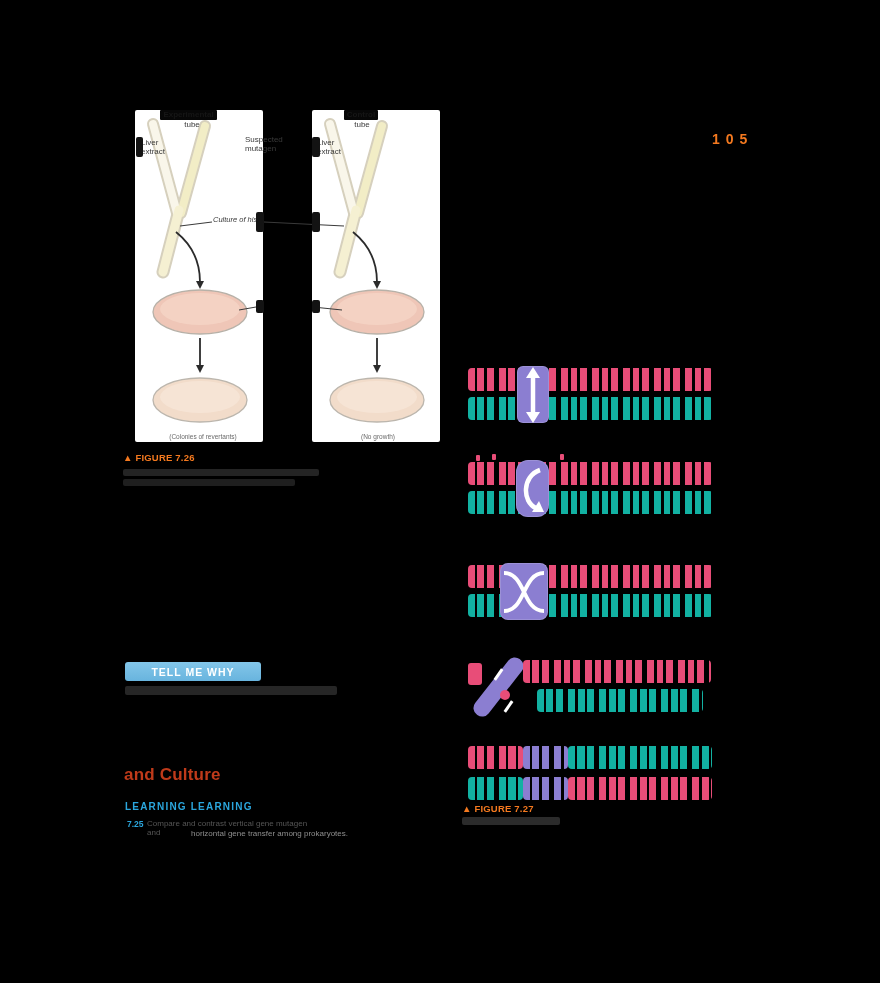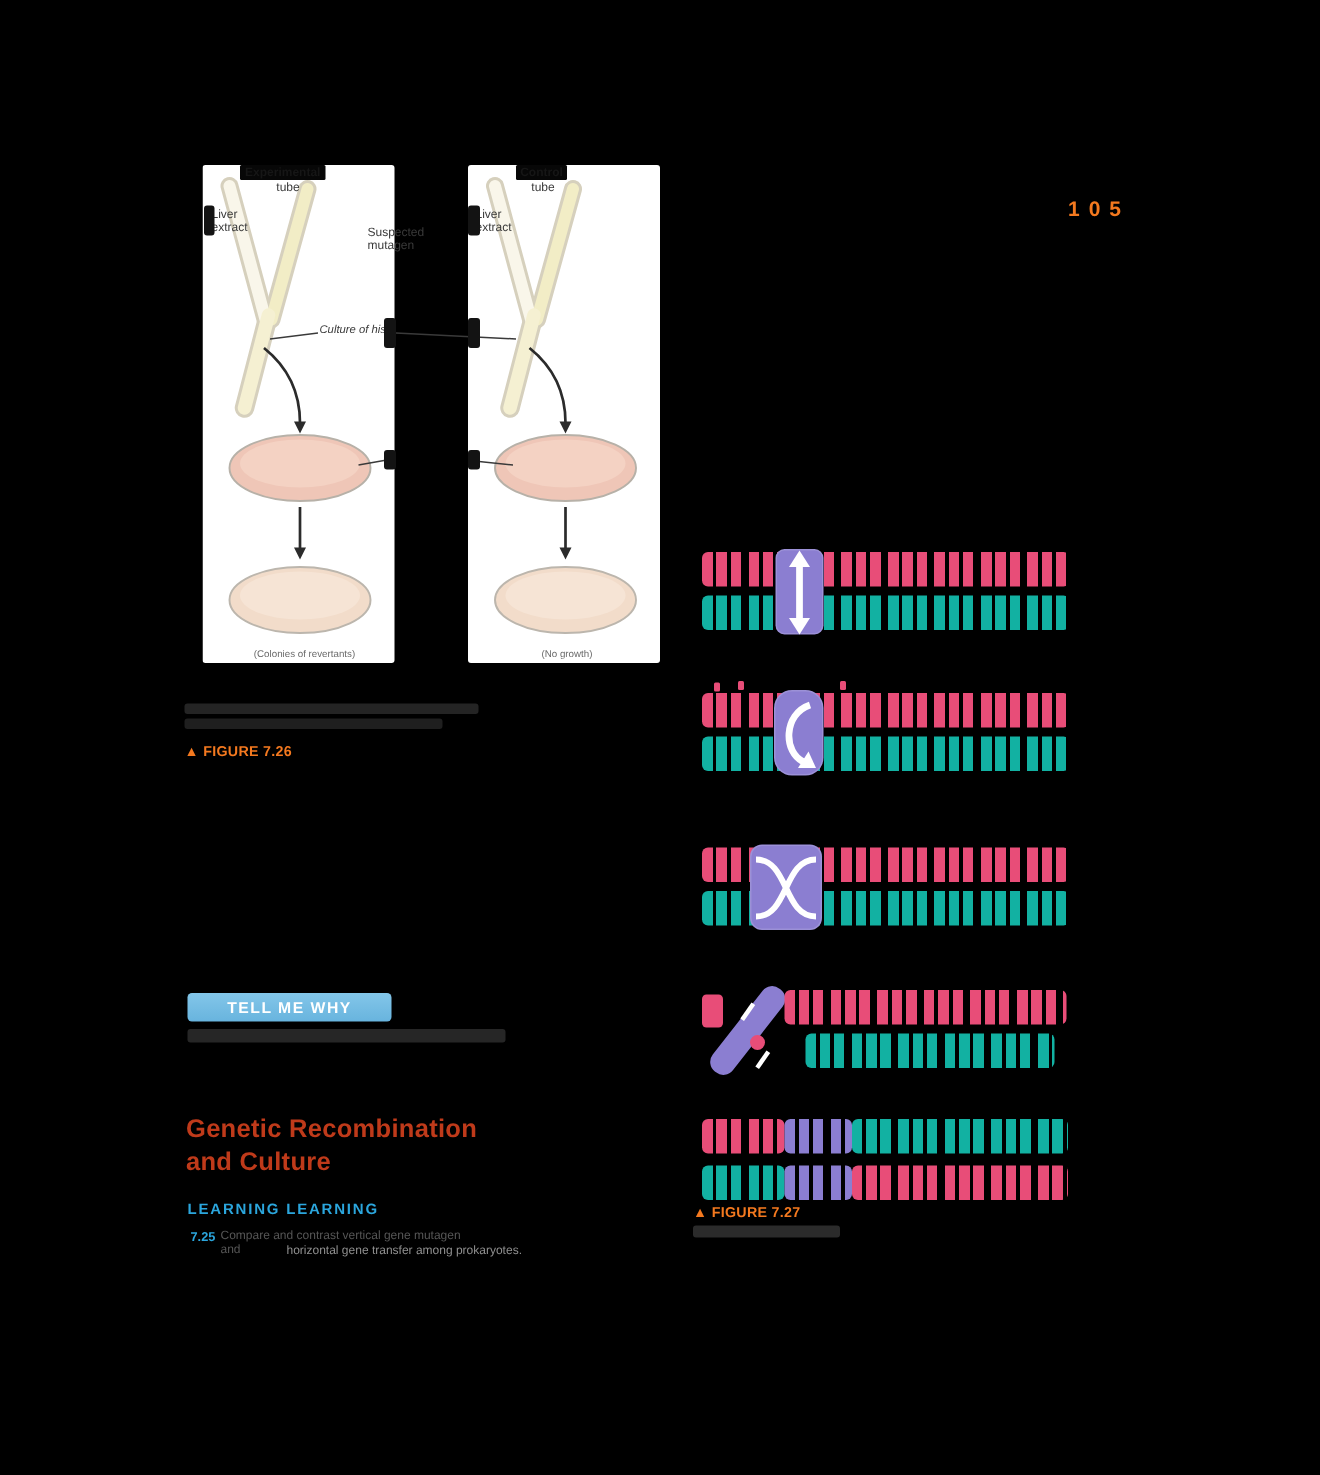--- a/index.html
+++ b/index.html
@@ -100,36 +100,36 @@
     </g>
   </svg>
 
   <div class="titlebar" style="left:160px;top:110px;width:57px;height:10px;">Experimental</div>
   <div class="abs figtext" style="left:172px;top:120px;width:40px;text-align:center;">tube</div>
 
   <div class="titlebar" style="left:344px;top:110px;width:34px;height:10px;">Control</div>
   <div class="abs figtext" style="left:342px;top:120px;width:40px;text-align:center;">tube</div>
 
   <div class="abs figtext" style="left:141px;top:138px;width:34px;">Liver extract</div>
-  <div class="abs figtext" style="left:205px;top:150px;width:50px;padding-left:40px;">Suspected mutagen</div>
+  <div class="abs figtext" style="left:205px;top:135px;width:50px;padding-left:40px;">Suspected mutagen</div>
   <div class="abs figtext" style="left:317px;top:138px;width:34px;">Liver extract</div>
 
   <div class="abs figtext" style="left:213px;top:216px;width:52px;font-size:7.5px;font-style:italic;">Culture of his–</div>
 
   <div class="abs smallcap" style="left:155px;top:433px;width:96px;">(Colonies of revertants)</div>
   <div class="abs smallcap" style="left:330px;top:433px;width:96px;">(No growth)</div>
 
   <div class="badge" style="left:136px;top:137px;width:7px;height:20px;"></div>
   <div class="badge" style="left:312px;top:137px;width:8px;height:20px;"></div>
   <div class="badge" style="left:256px;top:212px;width:8px;height:20px;"></div>
   <div class="badge" style="left:312px;top:212px;width:8px;height:20px;"></div>
   <div class="badge" style="left:256px;top:300px;width:8px;height:13px;"></div>
   <div class="badge" style="left:312px;top:300px;width:8px;height:13px;"></div>
 
-  <div class="abs figcap" style="left:123px;top:452px;margin-top:44px;">▲ FIGURE 7.26</div>
+  <div class="abs figcap" style="left:123px;top:452px;">▲ FIGURE 7.26</div>
   <div class="ghost" style="left:123px;top:469px;width:196px;height:7px;background:#242424;"></div>
   <div class="ghost" style="left:123px;top:479px;width:172px;height:7px;background:#1f1f1f;"></div>
 
   <div class="abs pagenum" style="left:712px;top:131px;">105</div>
 
   <div class="bar pinkbar" style="left:468px;top:368px;width:245px;"></div>
   <div class="bar tealbar" style="left:468px;top:397px;width:245px;"></div>
   <div class="homolog" style="left:517px;top:366px;width:32px;height:57px;border-radius:6px;"></div>
   <svg class="abs" style="left:515px;top:364px;" width="36" height="62" viewBox="0 0 36 62">
     <line x1="18" y1="12" x2="18" y2="50" stroke="#fff" stroke-width="4.5"></line>
@@ -170,21 +170,20 @@
   <div class="bar tealbar" style="left:468px;top:777px;width:55px;"></div>
   <div class="bar purplebar" style="left:523px;top:777px;width:45px;"></div>
   <div class="bar pinkbar" style="left:568px;top:777px;width:144px;"></div>
 
   <div class="abs figcap" style="left:462px;top:803px;">▲ FIGURE 7.27</div>
   <div class="ghost" style="left:462px;top:817px;width:98px;height:8px;background:#2b2b2b;"></div>
 
   <div class="tellwhy" style="left:125px;top:662px;width:136px;height:19px;">TELL ME WHY</div>
   <div class="ghost" style="left:125px;top:686px;width:212px;height:9px;background:#262626;"></div>
 
-  <div class="abs rust" style="left:124px;top:744px;">Genetic Recombination</div>
   <div class="abs rust" style="left:124px;top:766px;">and Culture</div>
 
   <div class="abs lohead" style="left:125px;top:801px;">LEARNING LEARNING</div>
 
   <div class="abs lonum" style="left:127px;top:819px;">7.25</div>
   <div class="abs lotext1" style="left:147px;top:819px;width:175px;">Compare and contrast vertical gene mutagen and</div>
   <div class="abs lotext2" style="left:147px;top:829px;width:175px;padding-left:44px;">horizontal gene transfer among prokaryotes.</div>
 
 </div>
 

